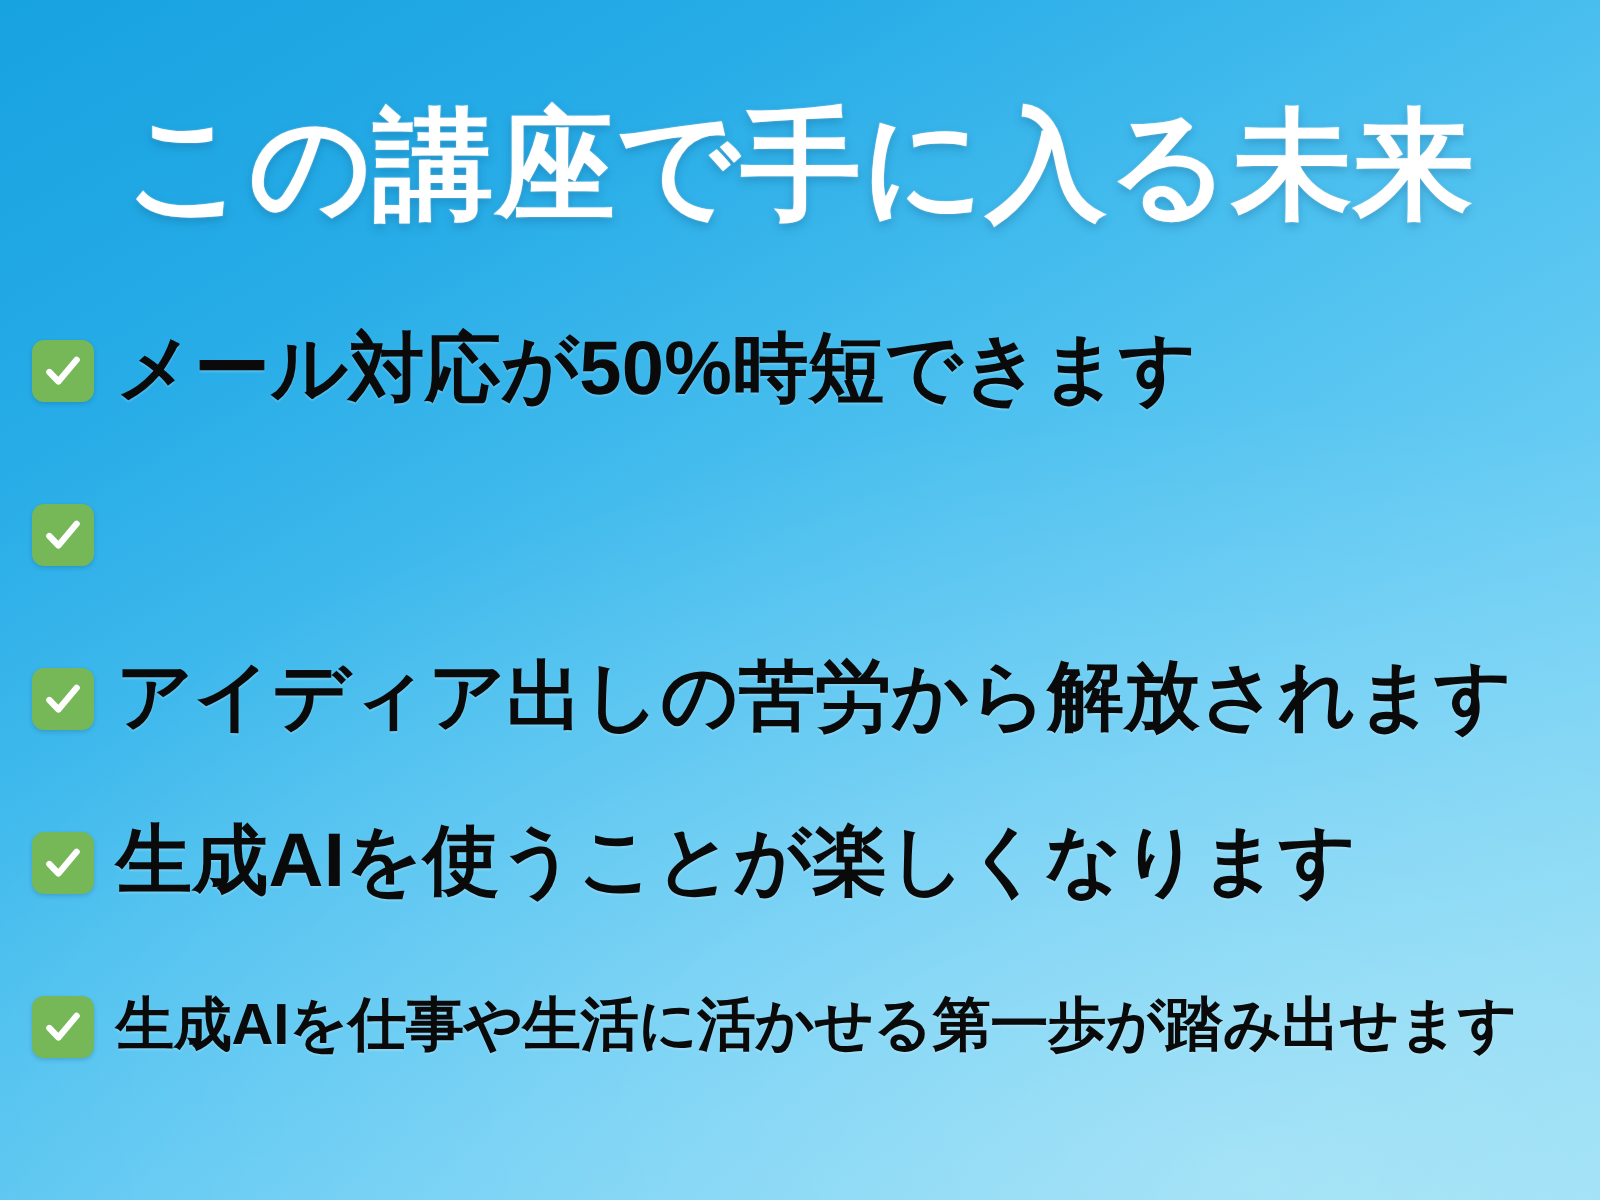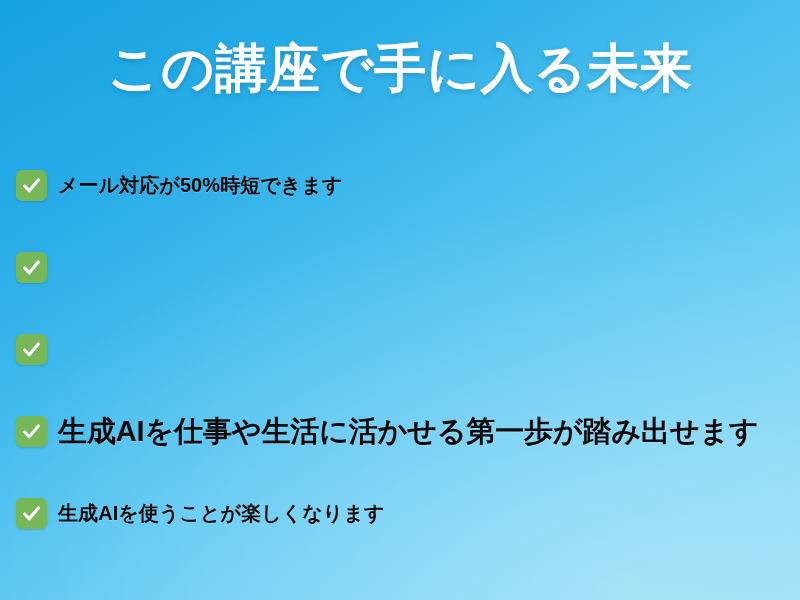--- a/index.html
+++ b/index.html
@@ -53,23 +53,23 @@
   .title-wrap {
     position: absolute;
     left: 0;
     top: 42px;
     width: 800px;
     text-align: center;
   }
 
   .title {
     display: inline-block;
-    margin: 0;
+    margin: 11px;
     color: #ffffff;
-    font-size: 52px;
+    font-size: 60px;
     line-height: 1.0;
     font-weight: 700;
     letter-spacing: 0.012em;
     text-shadow: 0 2px 5px rgba(10, 80, 125, 0.30),
                  0 0 1px rgba(255,255,255,0.55);
     white-space: nowrap;
   }
 
   
   .checklist {
@@ -107,21 +107,21 @@
 
   .checkbox svg {
     display: block;
     width: 21px;
     height: 21px;
   }
 
   .item-text {
     margin-left: 11px;
     color: #0a0a0a;
-    font-size: 20px;
+    font-size: 38px;
     line-height: 1.12;
     font-weight: 700;
     letter-spacing: 0.004em;
     white-space: nowrap;
     text-shadow: 0 1px 1px rgba(255, 255, 255, 0.20);
   }
 
   
   .check-item.long .item-text {
     font-size: 29px;
@@ -156,36 +156,37 @@
           </svg>
         </span>
       </li>
 
       <li class="check-item">
         <span class="checkbox">
           <svg viewBox="0 0 24 24" aria-hidden="true">
             <path d="M4.2 12.6 L9.4 18.0 L19.8 5.6" fill="none" stroke="#ffffff" stroke-width="3.6" stroke-linecap="round" stroke-linejoin="round"></path>
           </svg>
         </span>
+        <span class="item-text">アイディア出しの苦労から解放されます</span>
+      </li>
+
+      <li class="check-item">
+        <span class="checkbox">
+          <svg viewBox="0 0 24 24" aria-hidden="true">
+            <path d="M4.2 12.6 L9.4 18.0 L19.8 5.6" fill="none" stroke="#ffffff" stroke-width="3.6" stroke-linecap="round" stroke-linejoin="round"></path>
+          </svg>
+        </span>
+        <span class="item-text">生成AIを使うことが楽しくなります</span>
       </li>
 
       <li class="check-item long">
         <span class="checkbox">
           <svg viewBox="0 0 24 24" aria-hidden="true">
             <path d="M4.2 12.6 L9.4 18.0 L19.8 5.6" fill="none" stroke="#ffffff" stroke-width="3.6" stroke-linecap="round" stroke-linejoin="round"></path>
           </svg>
         </span>
         <span class="item-text">生成AIを仕事や生活に活かせる第一歩が踏み出せます</span>
       </li>
 
-      <li class="check-item">
-        <span class="checkbox">
-          <svg viewBox="0 0 24 24" aria-hidden="true">
-            <path d="M4.2 12.6 L9.4 18.0 L19.8 5.6" fill="none" stroke="#ffffff" stroke-width="3.6" stroke-linecap="round" stroke-linejoin="round"></path>
-          </svg>
-        </span>
-        <span class="item-text">生成AIを使うことが楽しくなります</span>
-      </li>
-
     </ul>
 
   </div>
 </div>
 
 </body></html>

